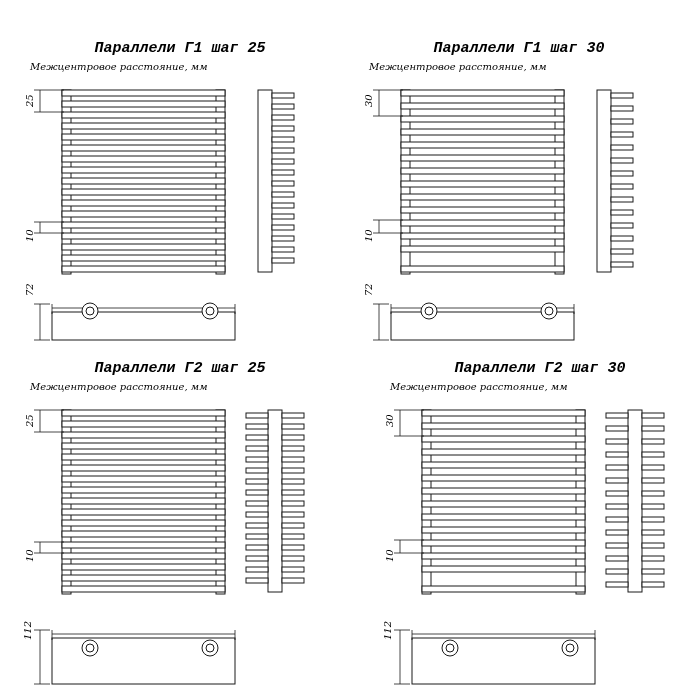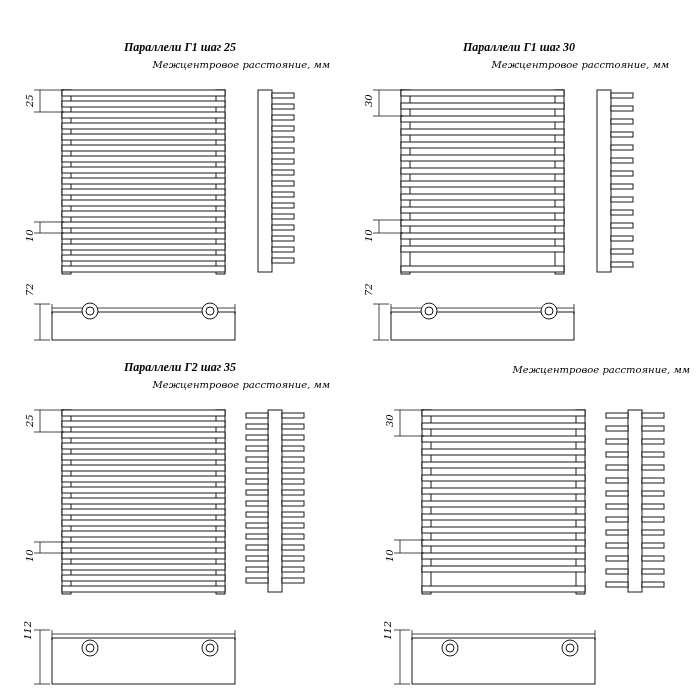--- a/index.html
+++ b/index.html
@@ -6,32 +6,32 @@
   body{
     width:700px;height:700px;
     background:#ffffff;
     font-family:"DejaVu Sans", sans-serif;
     color:#000;
     position:relative;
     overflow:hidden;
   }
   .panel{position:absolute;}
   .title{
-    font-family:Liberation Serif, serif;
+    font-family:Liberation Mono, monospace;
     font-style:italic;
     font-weight:bold;
-    font-size:12px;
+    font-size:15px;
     text-align:center;
     white-space:nowrap;
   }
   .subtitle{
     font-family:"DejaVu Serif", serif;
     font-style:italic;
     font-size:10px;
-    text-align:right;
+    text-align:left;
     white-space:nowrap;
   }
   .dim{
     font-family:"DejaVu Serif", serif;
     font-style:italic;
     font-size:10px;
     white-space:nowrap;
     writing-mode:vertical-rl;
     transform:rotate(180deg);
     text-align:center;
@@ -190,21 +190,21 @@
       <rect class="fillw" x="242" y="141" width="22" height="5"></rect>
       <rect class="fillw" x="242" y="154" width="22" height="5"></rect>
       <rect class="fillw" x="242" y="167" width="22" height="5"></rect>
       <rect class="fillw" x="242" y="180" width="22" height="5"></rect>
     </g>
   </svg>
 </div>
 
 <div class="panel" style="left:30px;top:360px;">
 
-  <div class="title" style="width:300px;">Параллели Г2 шаг 35</div>
+  <div class="title" style="width:300px;">Параллели Г2 шаг 25</div>
   <div class="subtitle" style="width:300px;margin-top:4px;">Межцентровое расстояние, мм</div>
 
   <div class="dim" style="position:absolute;left:-6px;top:48px;height:26px;">25</div>
   <div class="dim" style="position:absolute;left:-6px;top:183px;height:26px;">10</div>
   <div class="dim" style="position:absolute;left:-8px;top:253px;height:34px;">112</div>
 
   <svg width="310" height="290" style="position:absolute;left:0;top:42px;">
     <g>
       <rect class="fillw" x="32" y="8" width="9" height="184"></rect>
       <rect class="fillw" x="186" y="8" width="9" height="184"></rect>
@@ -283,20 +283,21 @@
       <rect class="fillw" x="216" y="165" width="22" height="5"></rect>
       <rect class="fillw" x="252" y="165" width="22" height="5"></rect>
       <rect class="fillw" x="216" y="176" width="22" height="5"></rect>
       <rect class="fillw" x="252" y="176" width="22" height="5"></rect>
     </g>
   </svg>
 </div>
 
 <div class="panel" style="left:390px;top:360px;">
 
+  <div class="title" style="width:300px;">Параллели Г2 шаг 30</div>
   <div class="subtitle" style="width:300px;margin-top:4px;">Межцентровое расстояние, мм</div>
 
   <div class="dim" style="position:absolute;left:-6px;top:48px;height:26px;">30</div>
   <div class="dim" style="position:absolute;left:-6px;top:183px;height:26px;">10</div>
   <div class="dim" style="position:absolute;left:-8px;top:253px;height:34px;">112</div>
 
   <svg width="310" height="290" style="position:absolute;left:0;top:42px;">
     <g>
       <rect class="fillw" x="32" y="8" width="9" height="184"></rect>
       <rect class="fillw" x="186" y="8" width="9" height="184"></rect>

